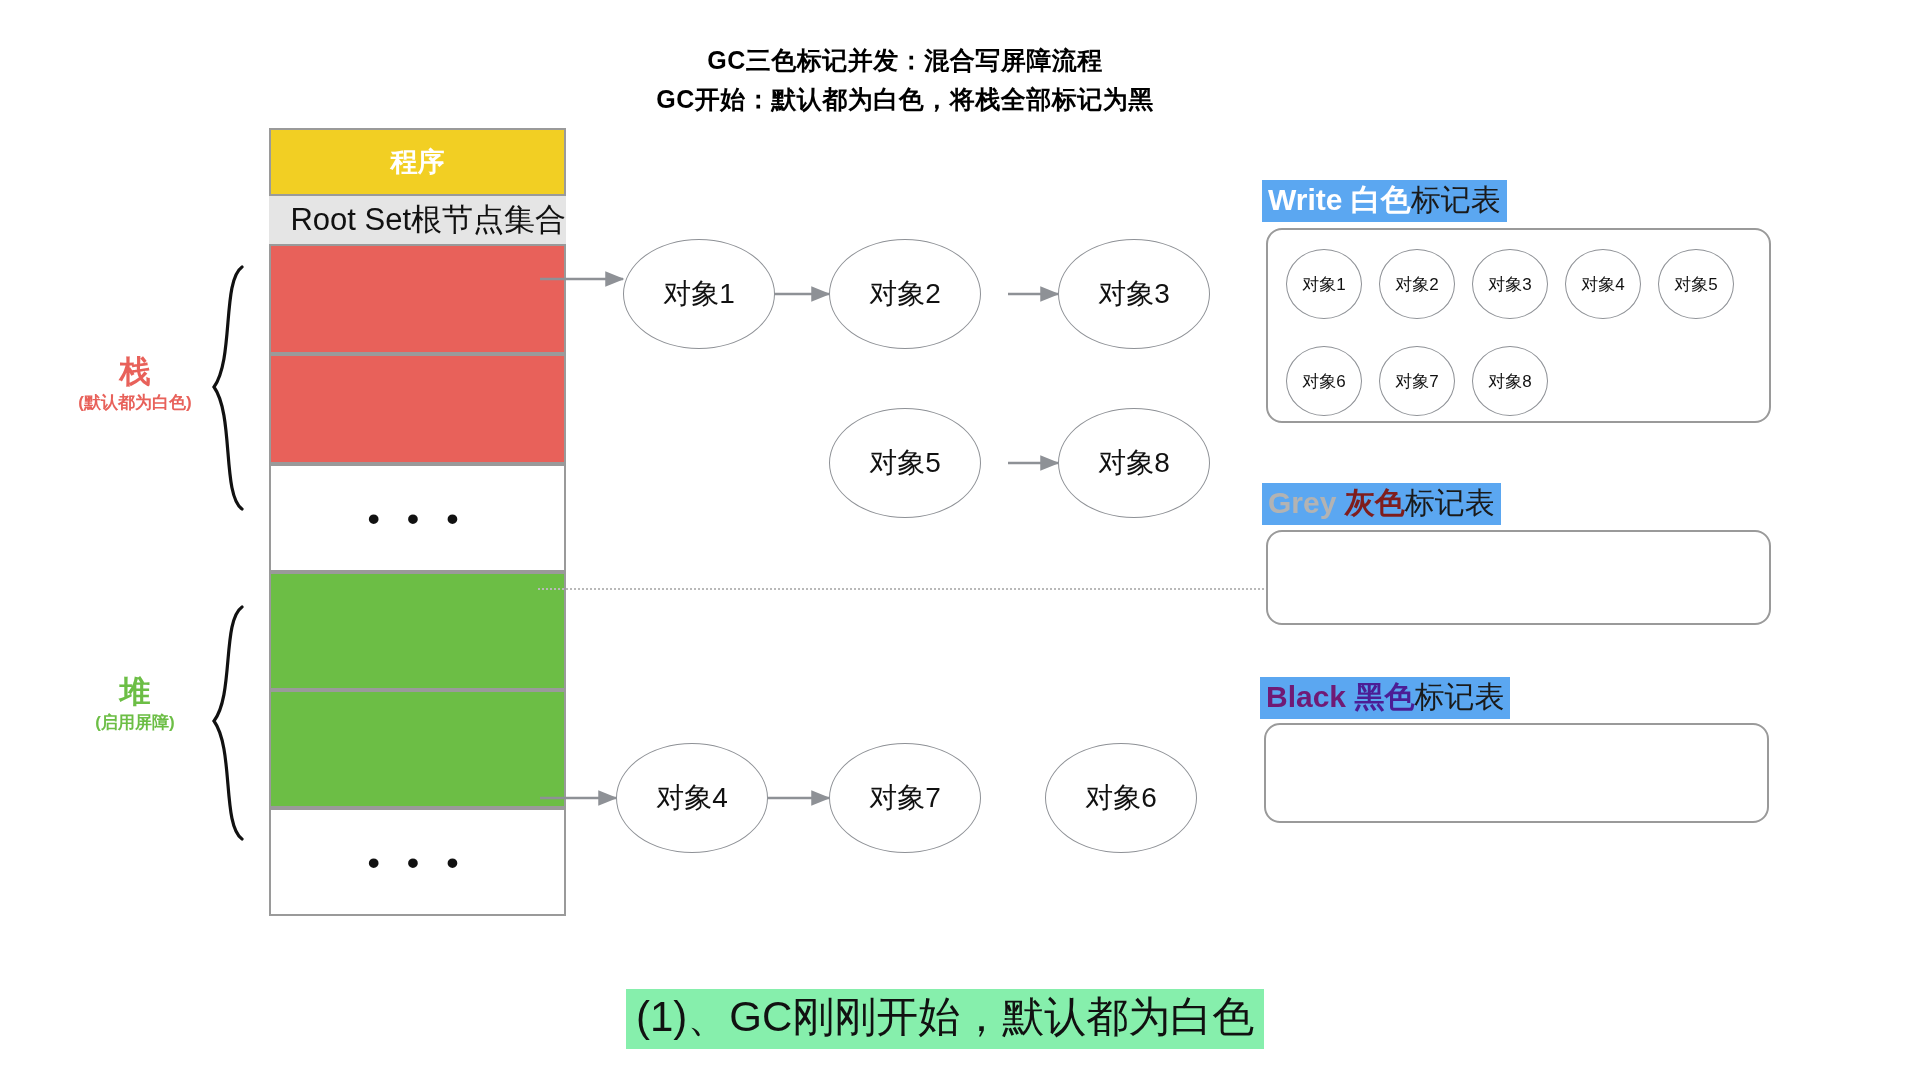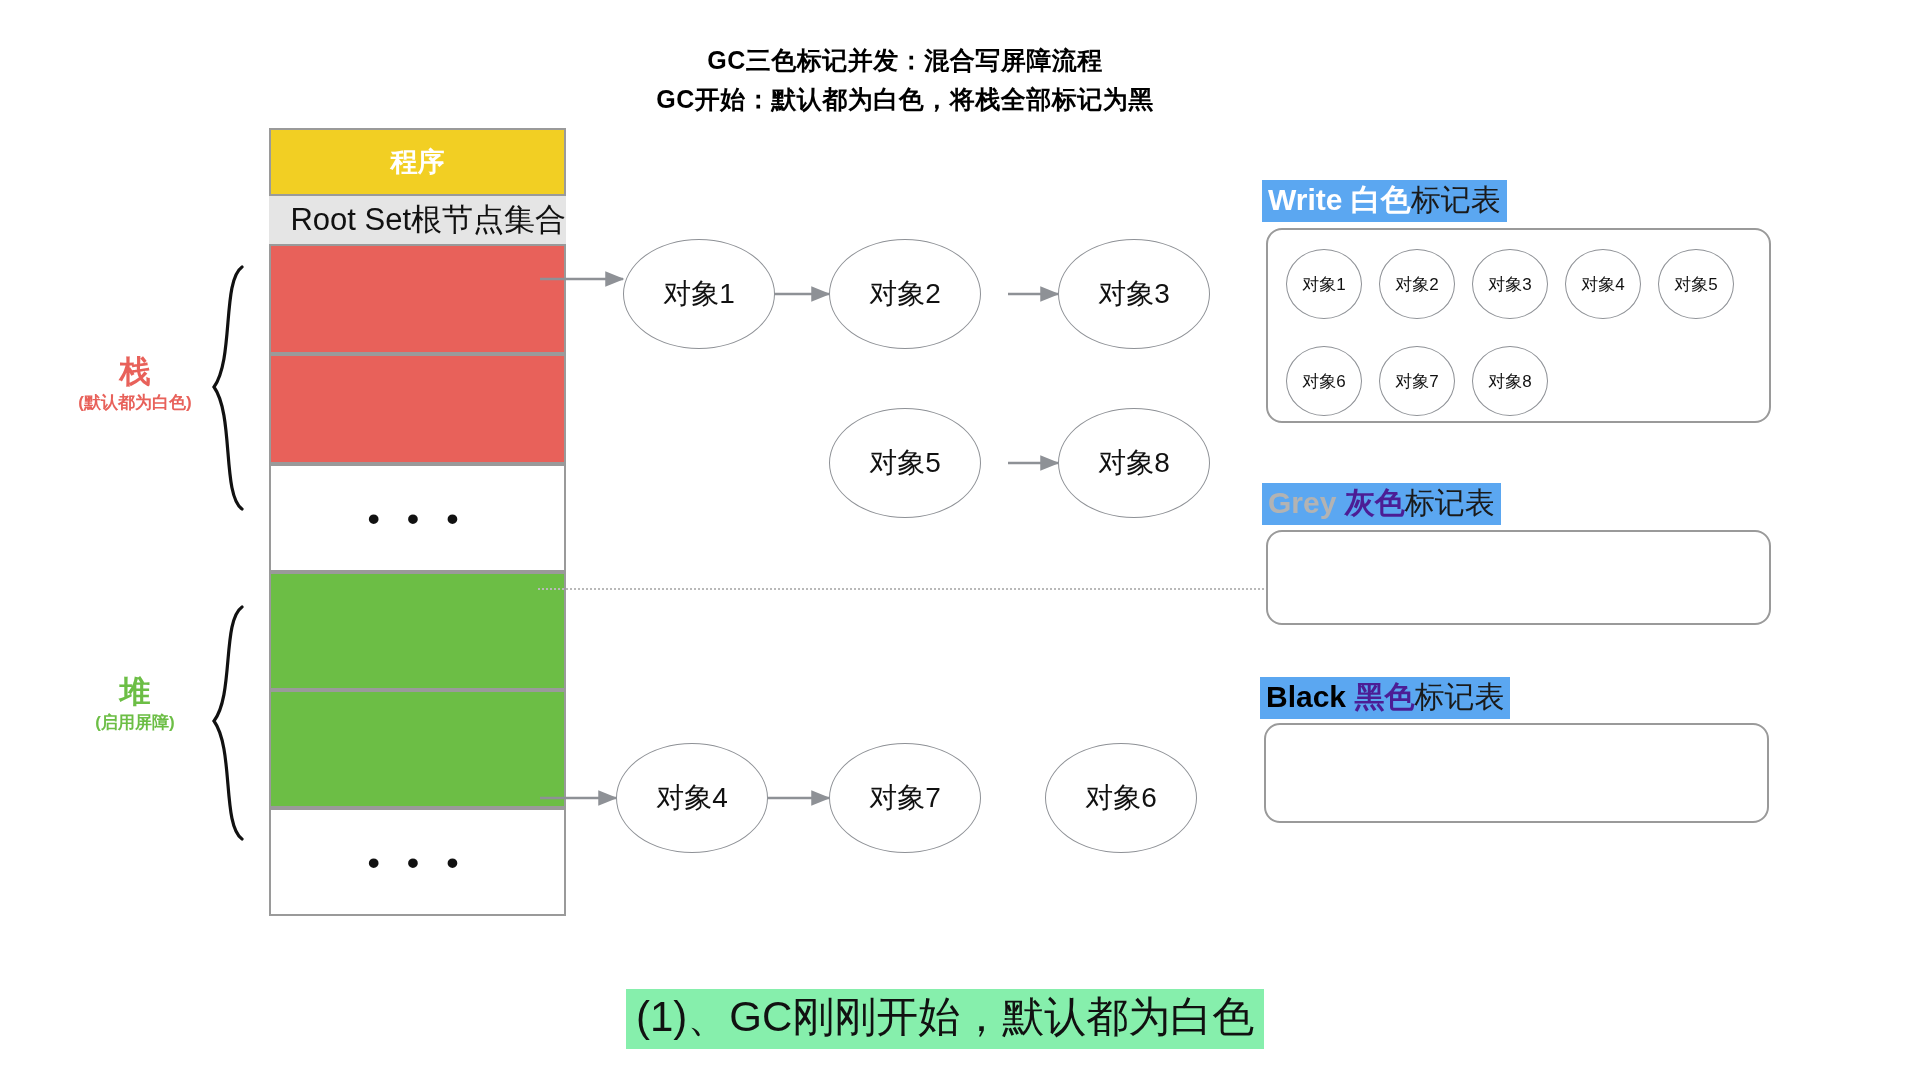--- a/index.html
+++ b/index.html
@@ -264,24 +264,24 @@
       </div>
     <div class="chip" style="left:111px;top:116px;">
         <span>对象7</span>
       </div>
     <div class="chip" style="left:204px;top:116px;">
         <span>对象8</span>
       </div>
   </div>
 
   <div class="table-title" style="left:1262px;top:460px;">
-    <span class="tt-en" id="g-en" style="color: rgb(179, 179, 179);">Grey</span><span class="tt-cn-colored" id="g-cn" style="color: #4c1d95;"> 灰色</span><span class="tt-rest">标记表</span>
+    <span class="tt-en" id="g-en" style="color: rgb(179, 179, 179);">Grey</span><span class="tt-cn-colored" id="g-cn" style="color: #7f1d1d;"> 灰色</span><span class="tt-rest">标记表</span>
   </div>
   <div class="table-box" style="left:1266px;top:507px;width:505px;height:95px;"></div>
 
   <div class="table-title" style="left:1260px;top:654px;">
-    <span class="tt-en" id="b-en" style="color: #000000;">Black</span><span class="tt-cn-colored" id="b-cn" style="color: #4c1d95;"> 黑色</span><span class="tt-rest">标记表</span>
+    <span class="tt-en" id="b-en" style="color: #701a75;">Black</span><span class="tt-cn-colored" id="b-cn" style="color: #4c1d95;"> 黑色</span><span class="tt-rest">标记表</span>
   </div>
   <div class="table-box" style="left:1264px;top:700px;width:505px;height:100px;"></div>
 
   <div id="caption">(1)、GC刚刚开始，默认都为白色</div>
 
 </div>
 
 </body></html>

